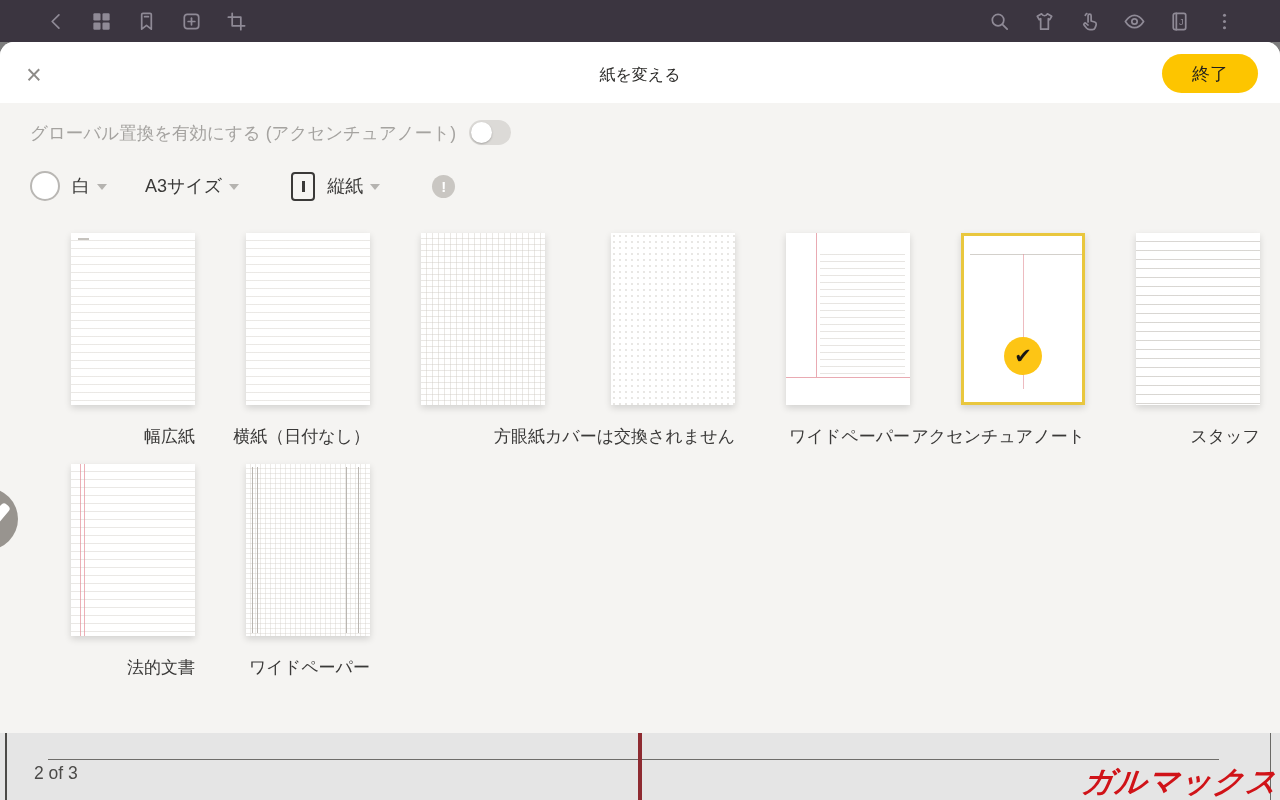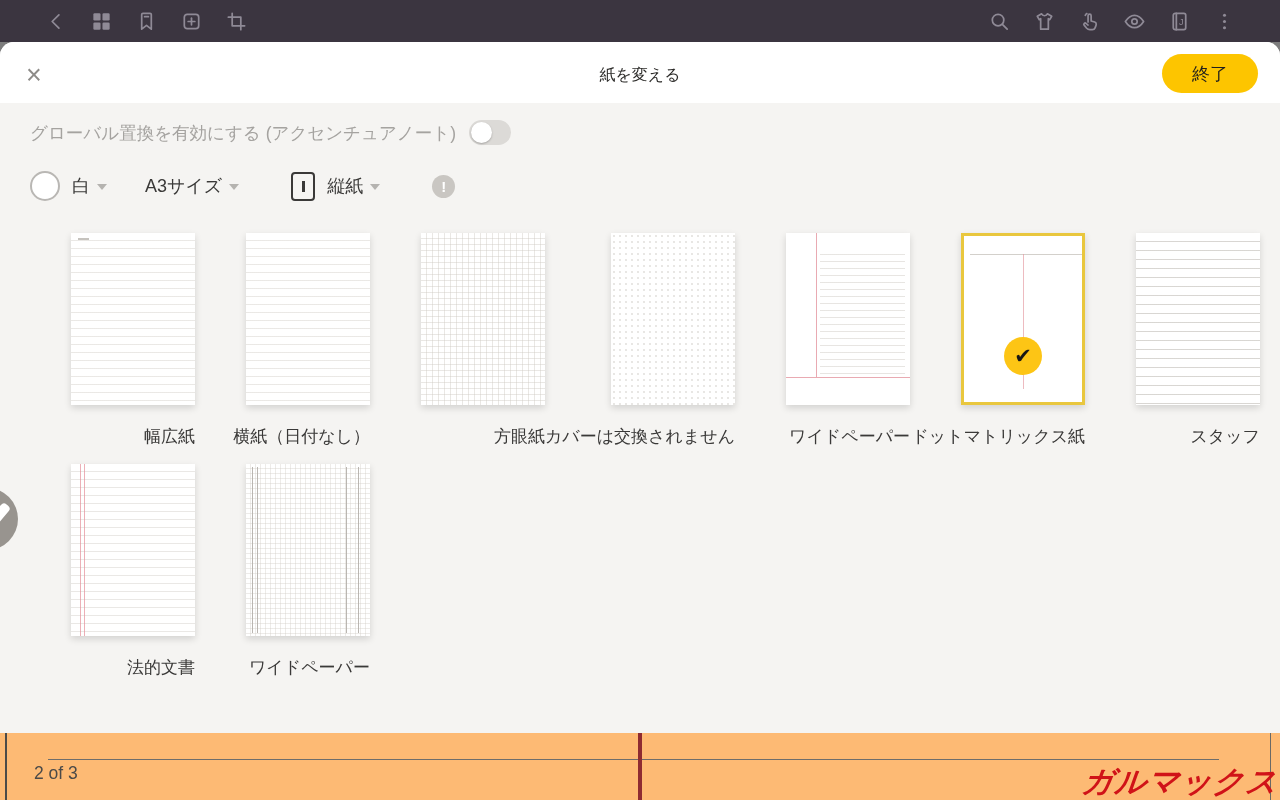--- a/index.html
+++ b/index.html
@@ -170,21 +170,21 @@
   .pencil-fab .pen{
     position:absolute;right:14px;top:14px;width:10px;height:26px;border-radius:4px;
     background:#ffffff;transform:rotate(40deg);
   }
   .pencil-fab .pen::after{
     content:"";position:absolute;left:1px;top:26px;
     border-left:4px solid transparent;border-right:4px solid transparent;border-top:7px solid #ffffff;
   }
   
   .footer{
-    position:absolute;top:733px;left:0;width:1280px;height:67px;background:#fdba74;overflow:hidden;
+    position:absolute;top:733px;left:0;width:1280px;height:67px;background:#e5e5e5;overflow:hidden;
   }
   .footer .edge-left{position:absolute;left:5px;top:0;bottom:0;width:2px;background:#4c4b48;}
   .footer .edge-right{position:absolute;left:1270px;top:0;bottom:0;width:1px;background:#6a6966;}
   .footer .hline{position:absolute;left:48px;top:26px;width:1171px;height:1px;background:#6e6d6a;}
   .footer .red-line{position:absolute;left:638px;top:0;bottom:0;width:4px;background:#8e2b31;}
   .page-indicator{position:absolute;left:34px;top:30px;font-size:17.5px;color:#4b4a48;}
   .watermark{
     position:absolute;right:2px;bottom:-3px;font-size:31px;font-weight:900;font-style:italic;
     color:#d01318;transform:skewX(-6deg);letter-spacing:1px;white-space:nowrap;
   }
@@ -332,21 +332,21 @@
     <div class="paper-card p-cornell">
       
     </div>
     <div class="paper-label">ワイドペーパー</div>
   </div>
 
   <div class="paper-cell">
     <div class="paper-card p-accent selected">
       <div class="check-badge">✔</div>
     </div>
-    <div class="paper-label">ドットマトリックス紙</div>
+    <div class="paper-label">アクセンチュアノート</div>
   </div>
 
   <div class="paper-cell">
     <div class="paper-card p-ruled">
       
     </div>
     <div class="paper-label">スタッフ</div>
   </div>
 
   <div class="paper-cell">

